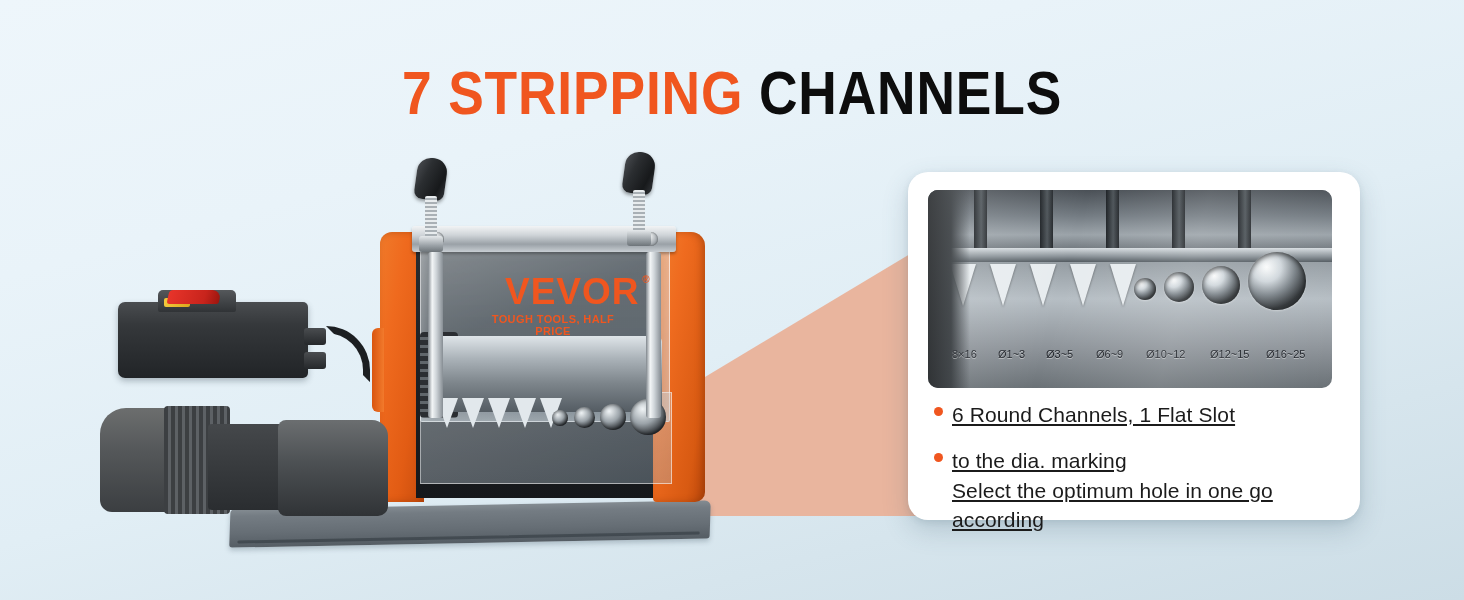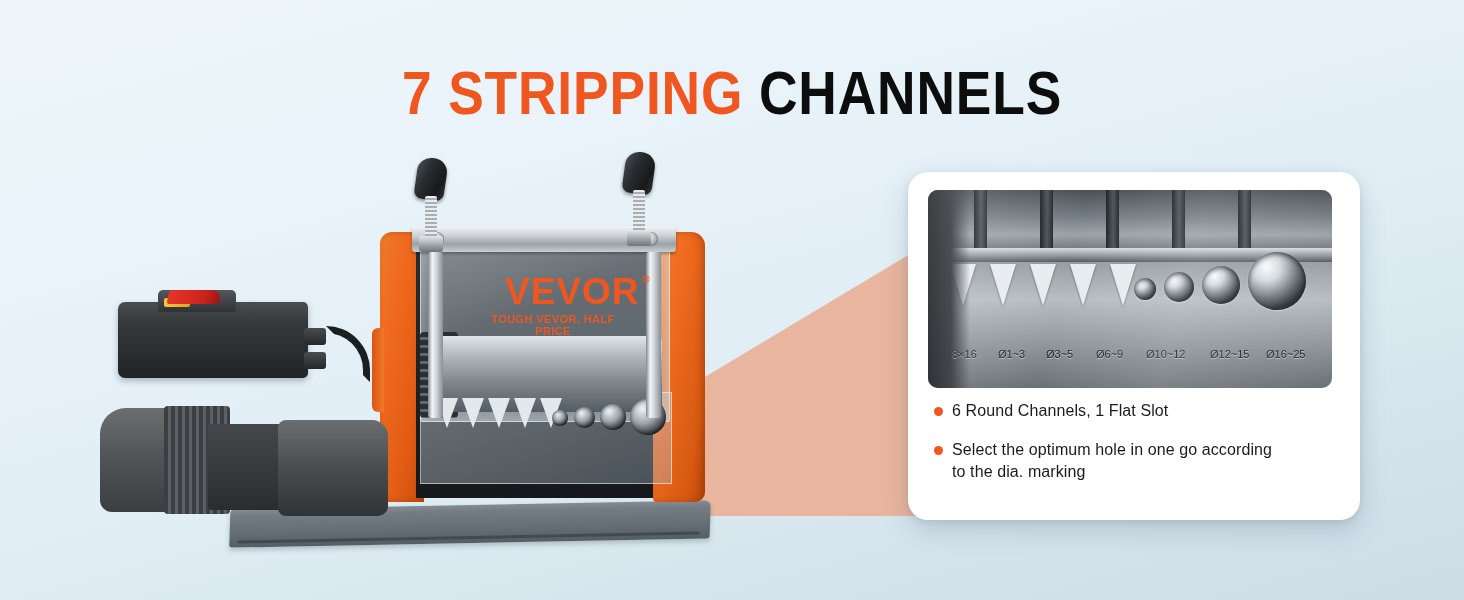--- a/index.html
+++ b/index.html
@@ -263,21 +263,21 @@
     pointer-events:none;
   }
 
   .bullets { position:absolute; left:22px; top:228px; width:412px; }
   .bullet { position:relative; padding-left:22px; margin-bottom:16px; }
   .bullet .dot {
     position:absolute; left:4px; top:7px; width:9px; height:9px;
     border-radius:50%; background:#f0561f;
   }
   .bullet .ln {
-    font-size:16px; color:#1b1b1b; line-height:1.42; letter-spacing:.1px;
+    font-size:21px; color:#1b1b1b; line-height:1.42; letter-spacing:.1px;text-decoration:underline;
   }
 </style>
 </head>
 <body>
 
 <div id="stage">
 
   <div class="title">
     <span class="o">7 STRIPPING</span>
     <span class="k">CHANNELS</span>
@@ -329,21 +329,21 @@
     <div class="knobset" style="left:534px;top:12px">
       <div class="knob-head"></div>
       <div class="knob-stud"></div>
       <div class="knob-nut"></div>
     </div>
 
     <div class="logo">
       <div class="word">
         <span>VEVOR</span><span class="reg">®</span>
       </div>
-      <div class="tag">TOUGH VEVOR, HALF PRICE</div>
+      <div class="tag">TOUGH TOOLS, HALF PRICE</div>
     </div>
 
     <div class="ctrl-box"></div>
     <div class="switch-plate"></div>
     <div class="switch-yel"></div>
     <div class="switch-red"></div>
     <div class="cable-gland" style="left:214px;top:188px"></div>
     <div class="cable-gland" style="left:214px;top:212px"></div>
     <div class="cable" style="left:236px;top:186px;width:44px;height:56px"></div>
 
@@ -390,20 +390,20 @@
       <div class="glass"></div>
     </div>
 
     <div class="bullets">
       <div class="bullet">
         <span class="dot"></span>
         <div class="ln">6 Round Channels, 1 Flat Slot</div>
       </div>
       <div class="bullet">
         <span class="dot"></span>
+        <div class="ln">to the dia. marking</div>
         <div class="ln">Select the optimum hole in one go according</div>
-        <div class="ln">to the dia. marking</div>
       </div>
     </div>
 
   </div>
 
 </div>
 
 </body></html>

